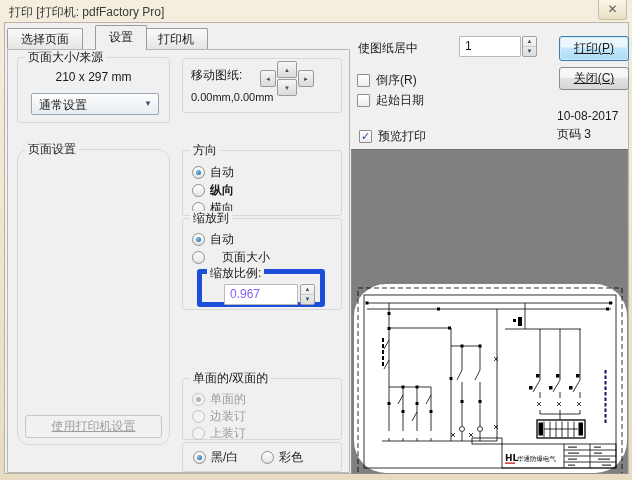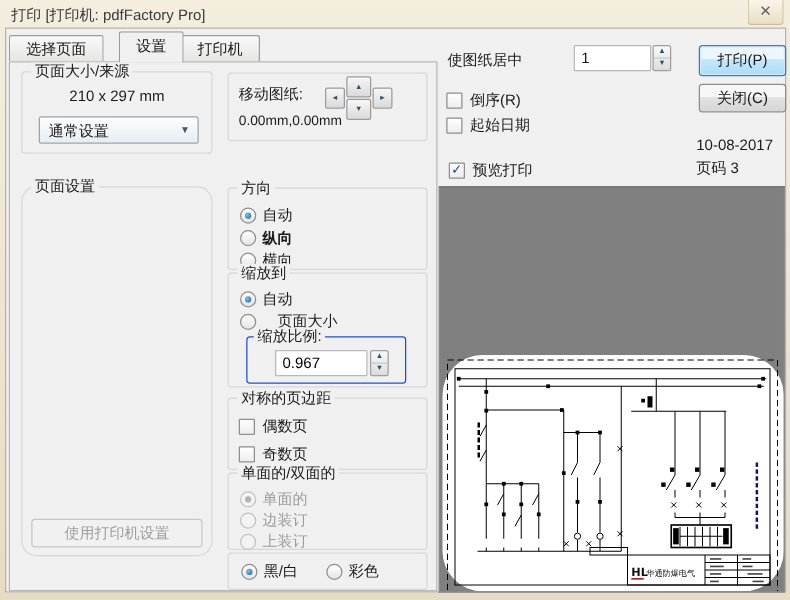--- a/index.html
+++ b/index.html
@@ -8,37 +8,37 @@
   .window { position:relative; width:632px; height:480px; background:linear-gradient(#f4eedf,#e7dcc2); overflow:hidden; }
   .titlebar { position:absolute; top:0; left:0; right:0; height:22px; }
   .title { position:absolute; left:9px; top:4px; color:#3a3a3a; white-space:nowrap; }
   .close-btn { position:absolute; right:5px; top:0; width:29px; height:20px; border:1px solid #c9bd9d; border-top:none; border-radius:0 0 3px 3px; background:linear-gradient(#faf5e8,#e9dfc5); text-align:center; line-height:18px; color:#5f5f5f; font-size:12px; }
   .client { position:absolute; left:4px; top:22px; width:625px; height:452px; background:#f0f0f0; border:1px solid #b9b3a3; }
   .tab { position:absolute; top:5px; height:21px; line-height:20px; padding:0 13px; background:linear-gradient(#fafafa,#e5e5e3); border:1px solid #9b9b9b; border-bottom:none; border-radius:2px 2px 0 0; text-align:center; z-index:2; }
   .tab.active { top:2px; height:25px; line-height:23px; background:#f0f0f0; z-index:4; }
   .tabpage { position:absolute; left:2px; top:26px; width:343px; height:424px; border:1px solid #b7b7b7; border-radius:1px; background:#f0f0f0; z-index:1; }
   .group { position:absolute; border:1px solid #d7d7d7; border-radius:3px; z-index:5; }
   .legend { position:absolute; top:-8px; left:7px; background:#f0f0f0; padding:0 3px; line-height:14px; white-space:nowrap; }
-  .mini { position:absolute; border:1px solid #1d4ed8; border-radius:3px; }
+  .mini { position:absolute; border:5px solid #1d4ed8; border-radius:3px; }
   .mini .legend { left:5px; }
-  .field { position:absolute; background:#fff; border:1px solid #b9b9b9; border-radius:1px; line-height:19px; padding-left:5px; color:#000000; overflow:hidden; }
+  .field { position:absolute; background:#fff; border:1px solid #b9b9b9; border-radius:1px; line-height:19px; padding-left:5px; color:#8b5cf6; overflow:hidden; }
   .field.dark { color:#1a1a1a; }
   .spin { position:absolute; width:15px; border:1px solid #9f9f9f; border-radius:2px; background:linear-gradient(#f9f9f9,#dcdcdc); display:flex; flex-direction:column; overflow:hidden; }
   .spin i { flex:1; font-style:normal; font-size:6px; line-height:9px; text-align:center; color:#2f506b; }
   .spin i:first-child { border-bottom:1px solid #c9c9c9; }
   .cb { position:absolute; width:13px; height:13px; background:linear-gradient(#ffffff,#ededed); border:1px solid #8e8e8e; border-radius:1px; font-size:11px; font-weight:bold; line-height:11px; text-align:center; color:#24518f; }
   .cb i { font-style:normal; visibility:hidden; }
   .cb.checked i { visibility:visible; }
   .radio { position:absolute; width:13px; height:13px; border:1px solid #8e8e8e; border-radius:50%; background:linear-gradient(#ffffff,#e4e4e4); }
   .radio.checked::after { content:""; position:absolute; left:3px; top:3px; width:5px; height:5px; border-radius:50%; background:radial-gradient(circle at 35% 35%, #7fc1e8, #1d5f9e); }
   .radio.disabled { border-color:#c2c2c2; background:#f3f3f3; }
   .radio.disabled.checked::after { background:#b3b3b3; }
   .lbl { position:absolute; line-height:14px; white-space:nowrap; }
   .lbl.disabled { color:#9c9c9c; }
-  .btn { position:absolute; border:1px solid #8d8d8d; border-radius:3px; background:linear-gradient(#f7f7f7 45%,#e3e3e3 46%,#d6d6d6); text-align:center; }
+  .btn { position:absolute; border:1px solid #8d8d8d; border-radius:3px; background:linear-gradient(#f7f7f7 45%,#e3e3e3 46%,#d6d6d6); text-align:center;text-decoration:underline; }
   .btn.default { border-color:#3c7fb1; background:linear-gradient(#ebf7fd 45%,#c4e8fc 46%,#abdcf7); box-shadow:inset 0 0 0 1px #cfeafb; }
   .btn.disabled { color:#9f9f9f; background:#f1f1f1; border-color:#c6c6c6; }
   .dd { position:absolute; border:1px solid #98a6b4; border-radius:2px; background:linear-gradient(#fdfdfd,#e7edf2); }
   .dd-text { position:absolute; left:7px; top:3px; }
   .dd-arrow { position:absolute; right:6px; top:5px; font-size:8px; color:#44586e; }
   .padbtn { position:absolute; border:1px solid #9a9a9a; border-radius:2px; background:linear-gradient(#f6f6f6,#dadada); font-size:6px; color:#2f506b; display:flex; align-items:center; justify-content:center; }
   .text { position:absolute; white-space:nowrap; }
   .preview { position:absolute; left:346px; top:126px; width:277px; height:325px; background:#808080; border:1px solid #8a8a8a; border-top-color:#6f6f6f; overflow:hidden; }
   .page { position:absolute; left:2px; top:134px; width:273px; height:189px; background:#fff;border-radius:32px; }
   .page svg { display:block; }
@@ -169,27 +169,20 @@
       <div class="mini" style="left:14px; top:50px; width:128px; height:38px;">
         <span class="legend">缩放比例:</span>
         <div class="field" style="left:22px; top:10px; width:74px; height:21px;">0.967</div>
         <div class="spin" style="left:98px; top:10px; height:21px;">
             <i>▲</i>
             <i>▼</i>
           </div>
       </div>
     </div>
 
-    <div class="group" style="left:177px; top:295px; width:160px; height:58px;">
-      <span class="legend">对称的页边距</span>
-      <span class="cb" style="left:8px; top:16px;"><i>✓</i></span>
-      <span class="lbl" style="left:27px; top:15px;">偶数页</span>
-      <span class="cb" style="left:8px; top:38px;"><i>✓</i></span>
-      <span class="lbl" style="left:27px; top:37px;">奇数页</span>
-    </div>
 
     <div class="group" style="left:177px; top:355px; width:160px; height:62px;">
       <span class="legend">单面的/双面的</span>
       <span class="radio disabled checked" style="left:9px; top:14px;"></span>
       <span class="lbl disabled" style="left:27px; top:13px;">单面的</span>
       <span class="radio disabled" style="left:9px; top:31px;"></span>
       <span class="lbl disabled" style="left:27px; top:30px;">边装订</span>
       <span class="radio disabled" style="left:9px; top:48px;"></span>
       <span class="lbl disabled" style="left:27px; top:47px;">上装订</span>
     </div>

